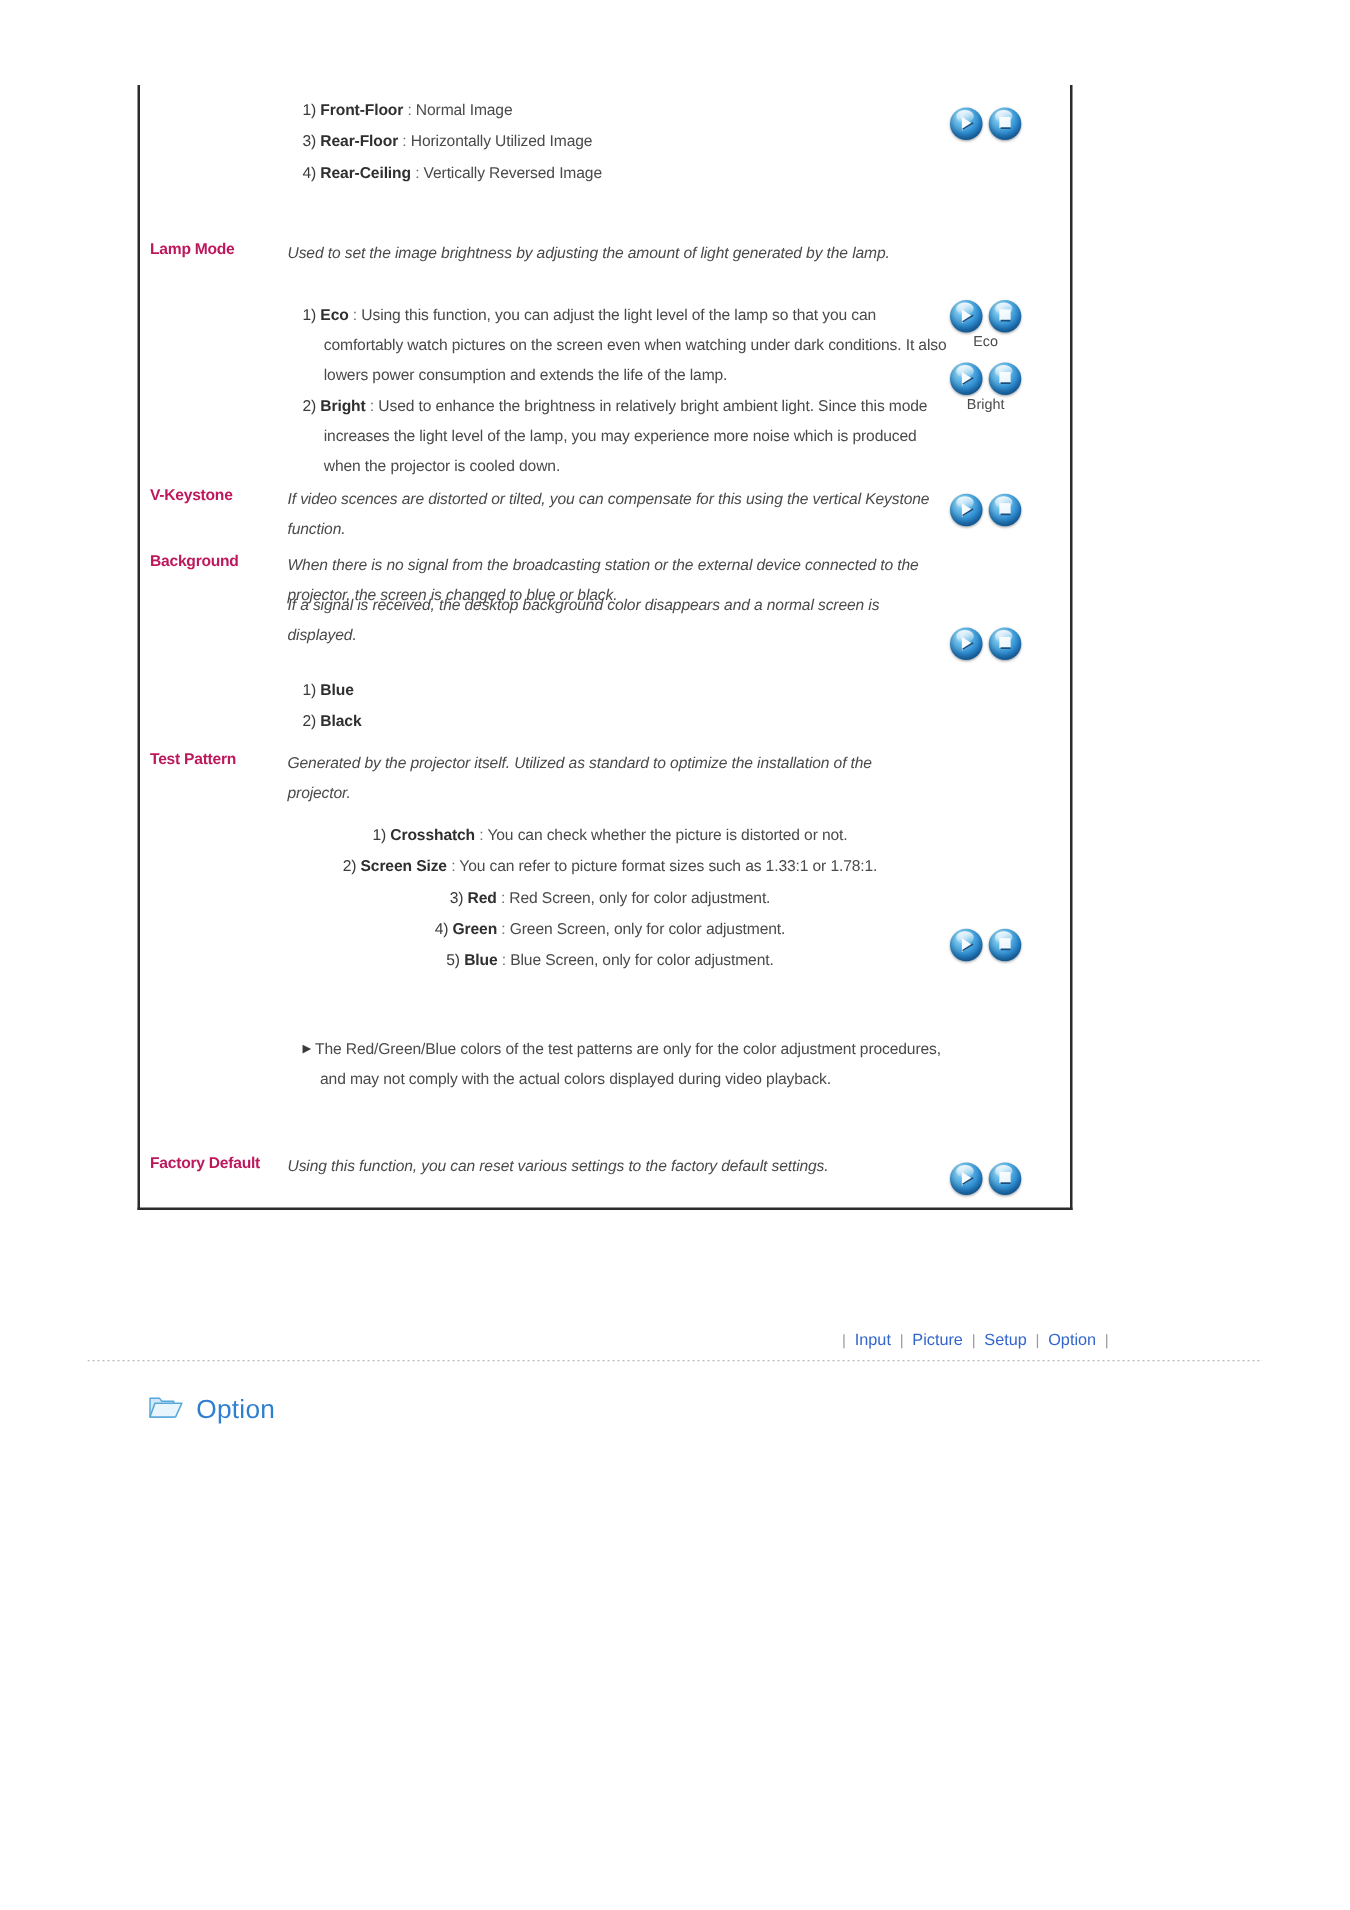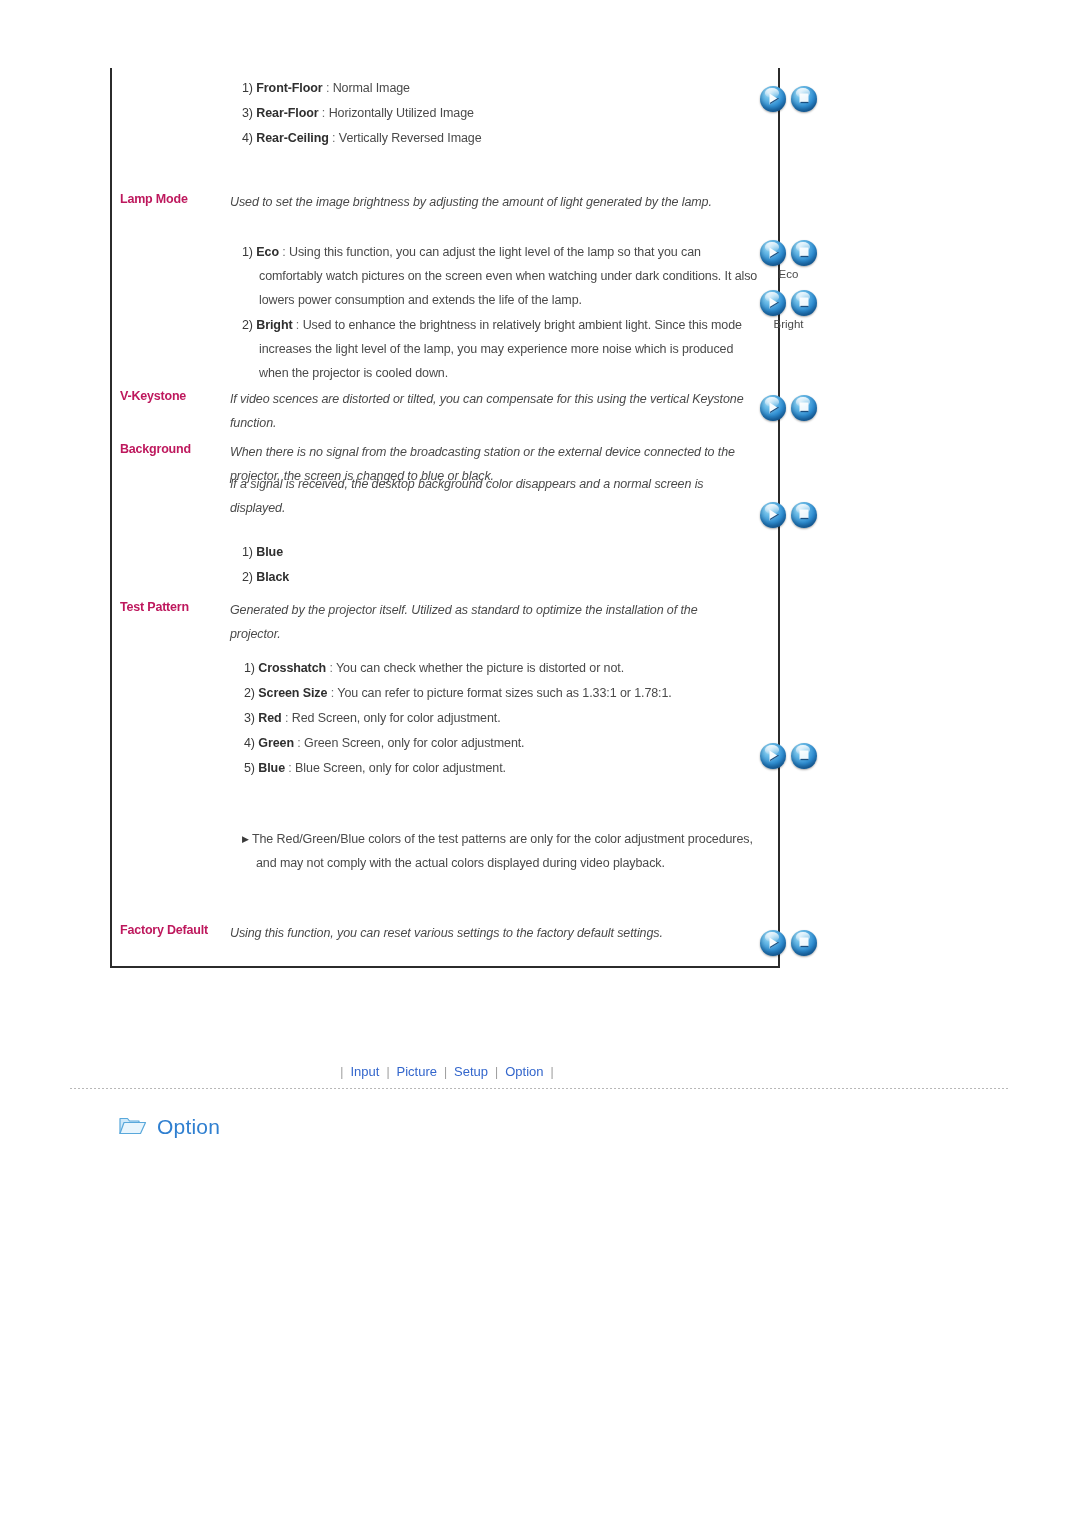--- a/index.html
+++ b/index.html
@@ -14,21 +14,21 @@
     font-family: "Liberation Sans", sans-serif;
     color: #333333;
     -webkit-font-smoothing: antialiased;
   }
 
   
   #spec-frame {
     position: absolute;
     left: 110px;
     top: 68px;
-    width: 670px;
+    width: 748px;
     height: 900px;
     border-left: 2px solid #2b2b2b;
     border-right: 2px solid #2b2b2b;
     border-bottom: 2px solid #2b2b2b;
     box-sizing: border-box;
   }
 
   .row {
     position: absolute;
     left: 0;
@@ -59,21 +59,21 @@
 
   .numlist {
     position: absolute;
     left: 130px;
     width: 520px;
     font-size: 12.5px;
     color: #4a4a4a;
     line-height: 1.92;
     letter-spacing: -0.1px;
   }
-  .numlist.deep { left: 132px; }
+  .numlist.deep { left: 116px; text-align: center; }
 
   .nitem {
     display: block;
     padding-left: 17px;
     text-indent: -17px;
     margin-bottom: 1px;
   }
   .nitem .idx { color: #3a3a3a; }
   .nitem .lbl {
     font-weight: bold;
@@ -140,21 +140,21 @@
     font-size: 11.5px;
     color: #4a4a4a;
   }
 
   
   #footer-nav {
     position: absolute;
     left: 0;
     top: 1064px;
     width: 1080px;
-    text-align: center;
+    text-align: right;
     padding-right: 186px;
     box-sizing: border-box;
     font-size: 13px;
   }
   #footer-nav .pipe {
     color: #9a9a9a;
     padding: 0 7px;
     font-size: 12px;
   }
   #footer-nav a {

